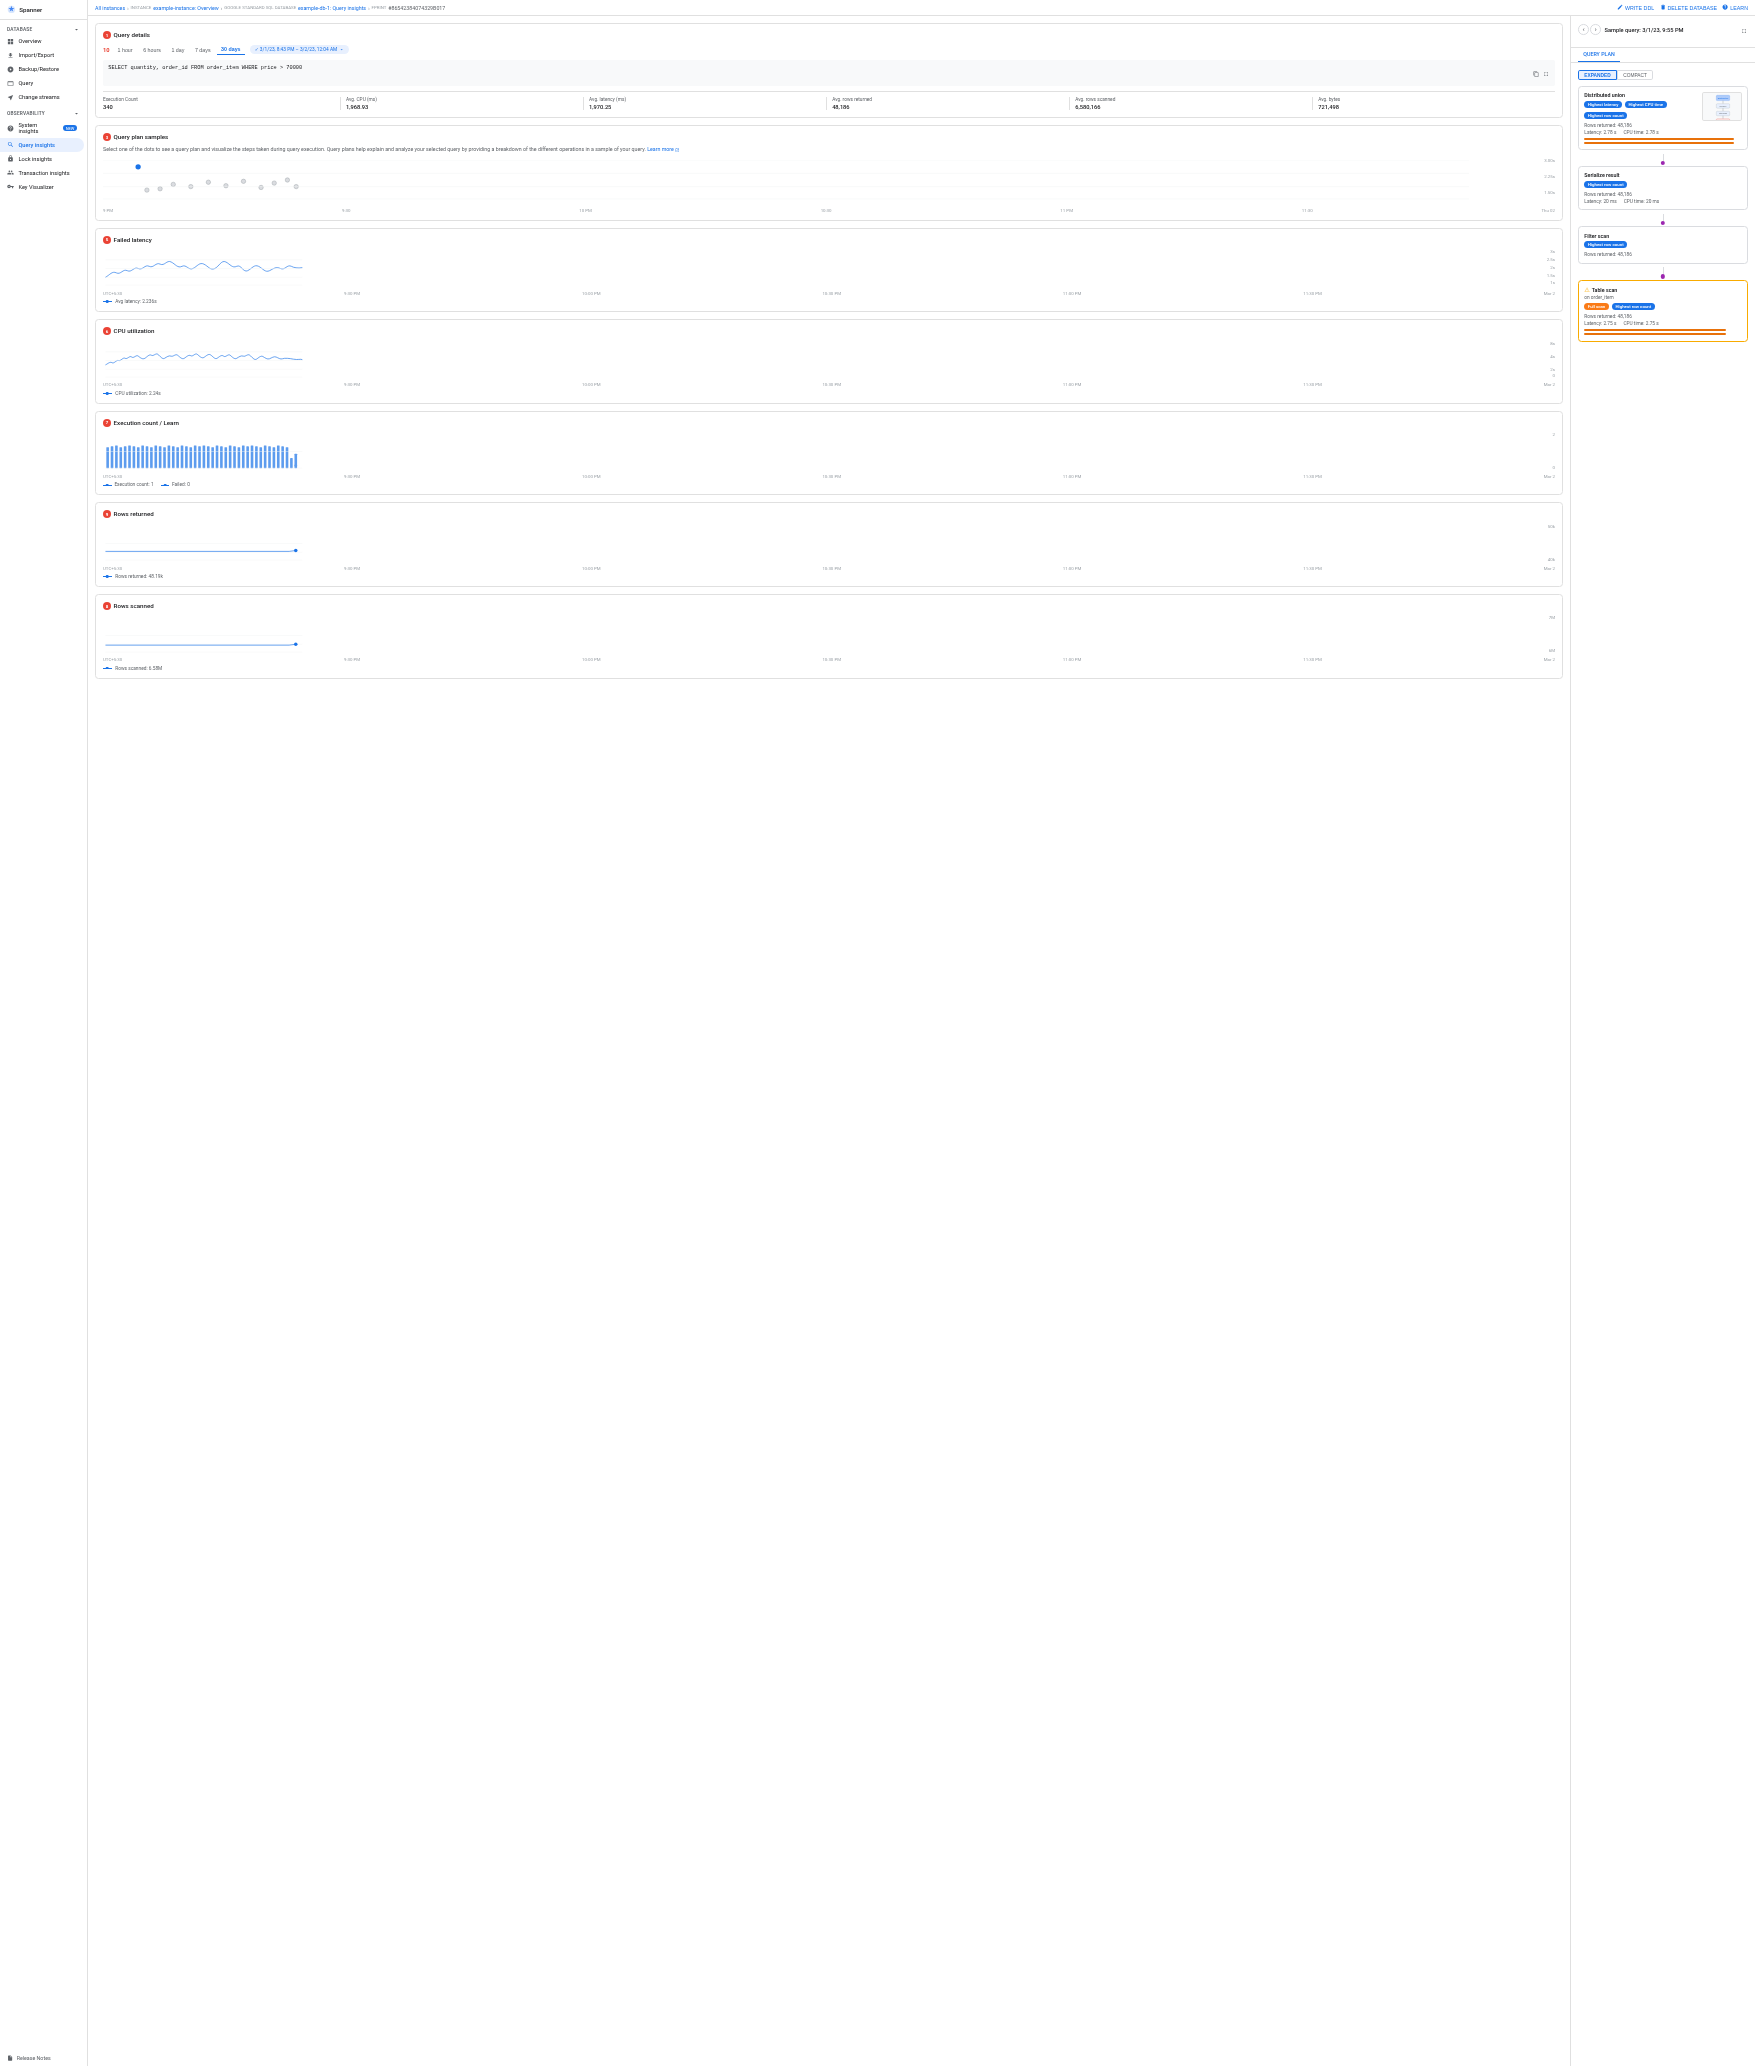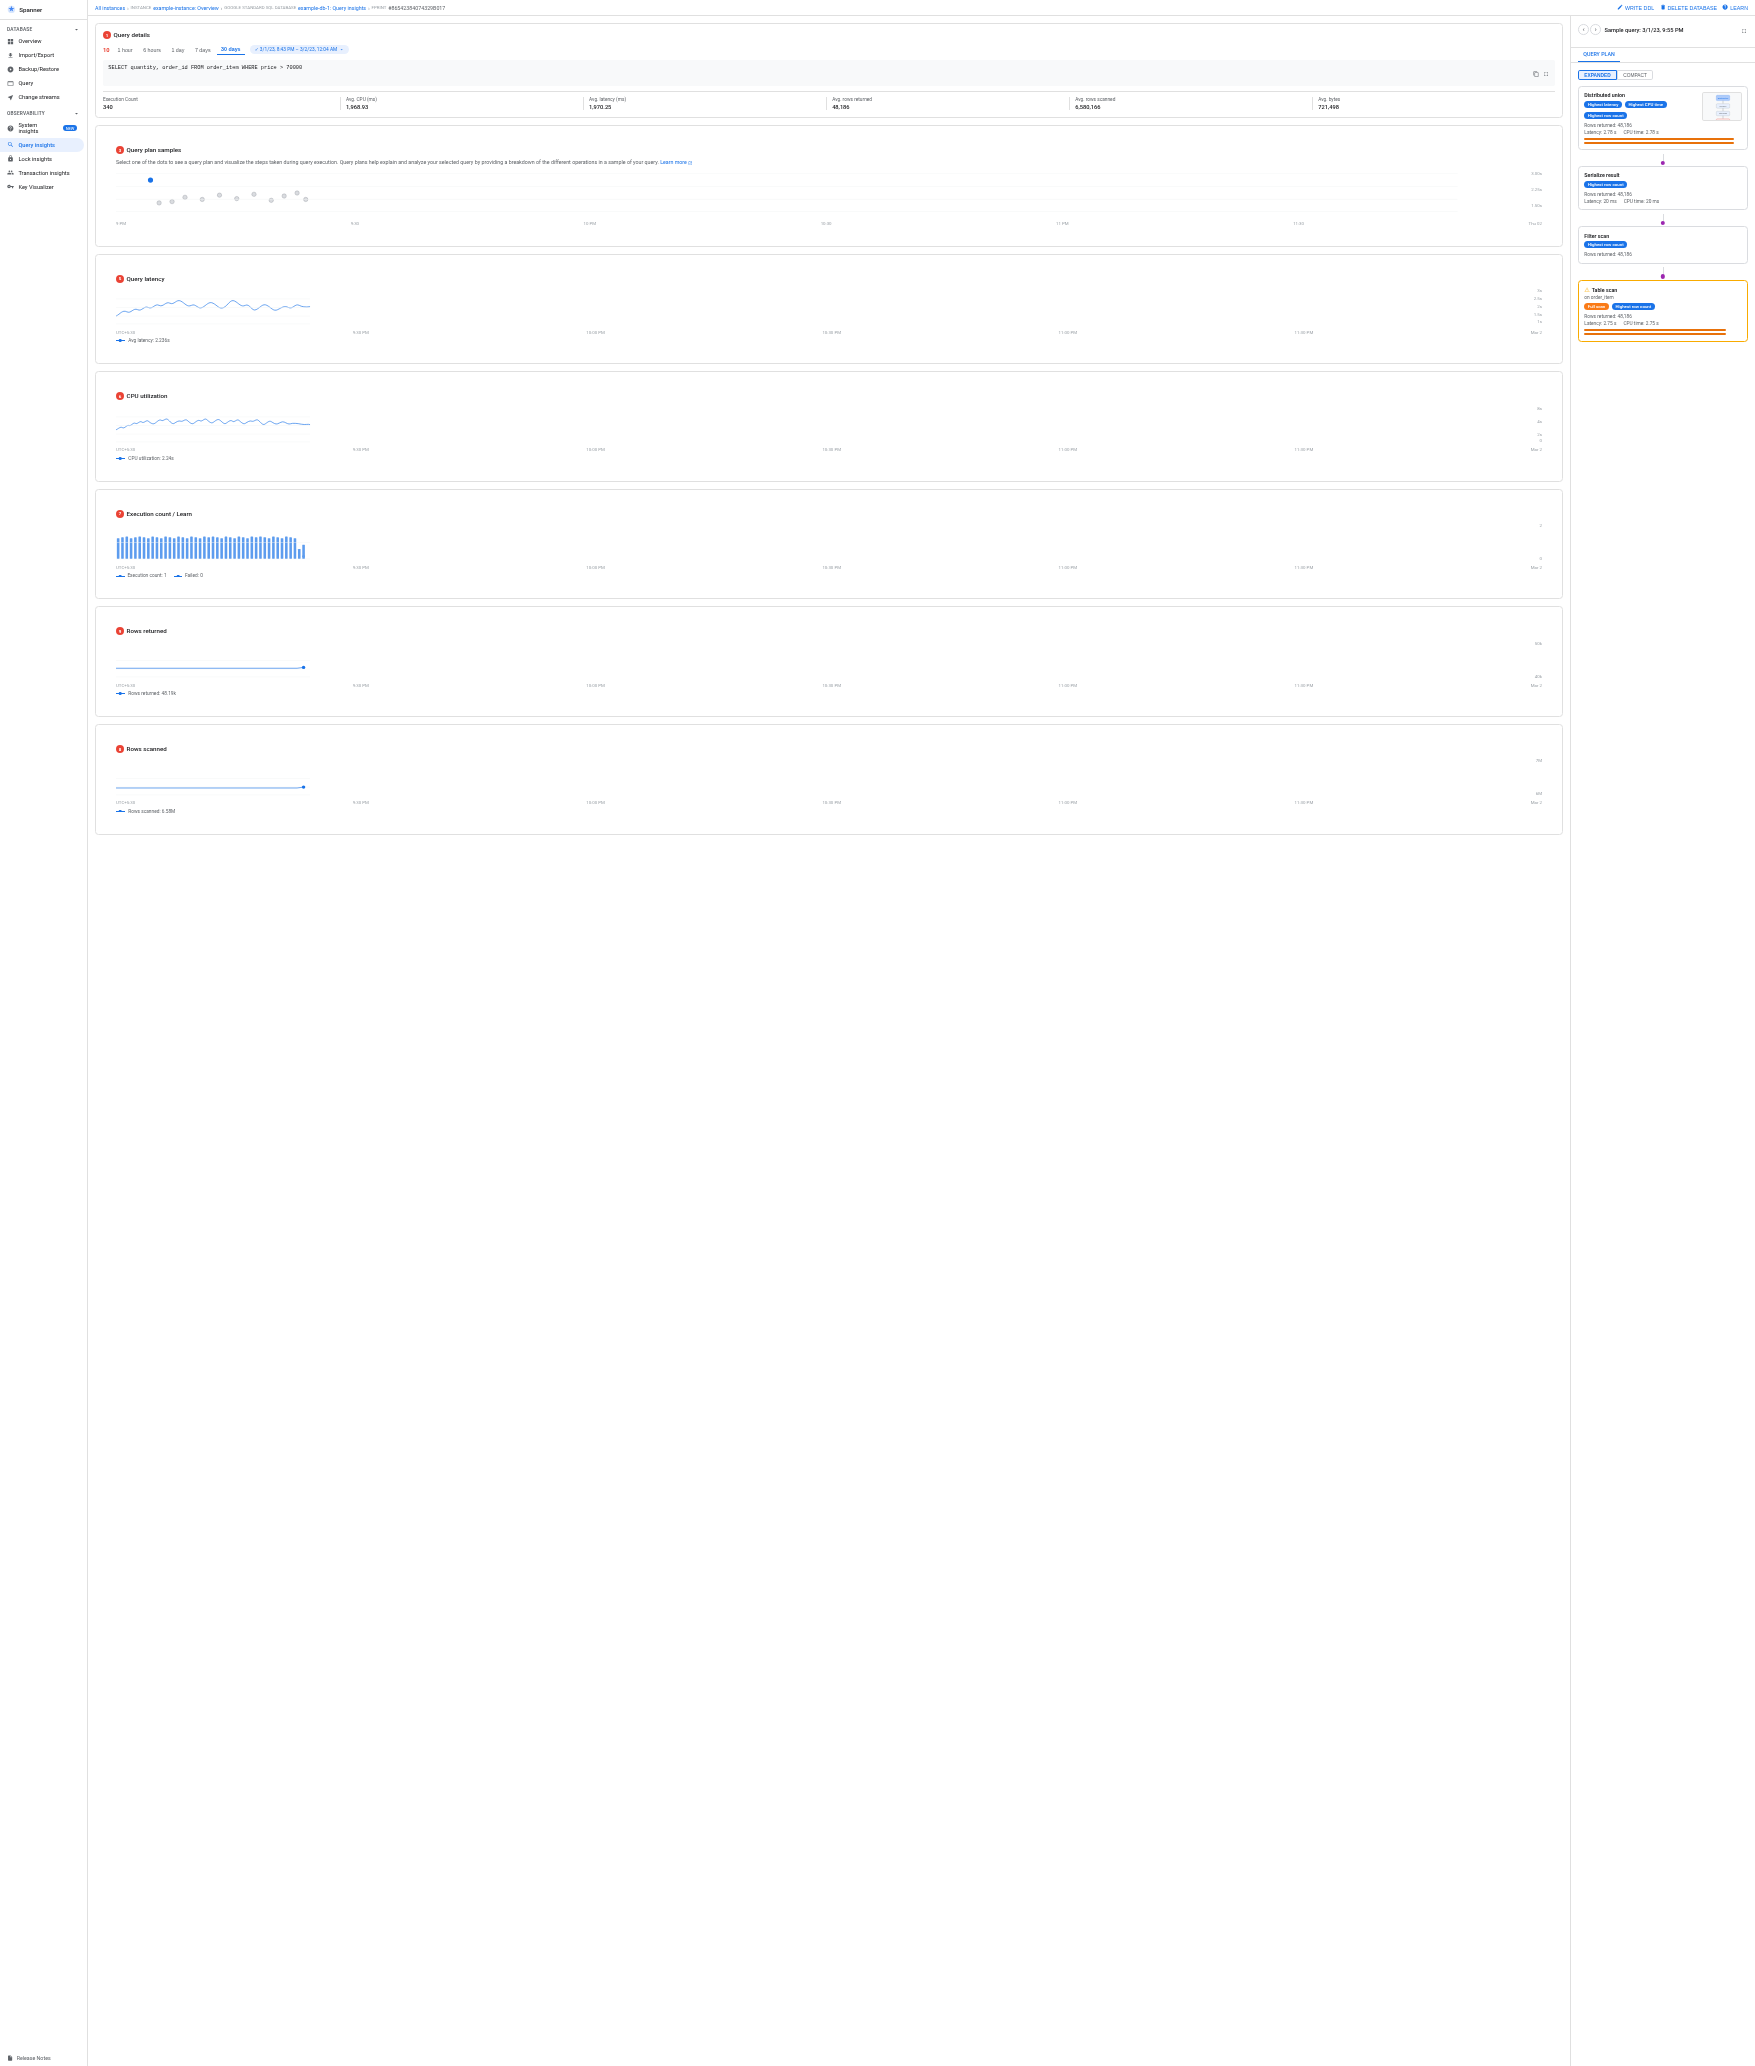--- a/index.html
+++ b/index.html
@@ -55,21 +55,21 @@
 
     
     .stats-row { display: flex; gap: 0; border-top: 0.4px solid #e0e0e0; padding-top: 5.3px; }
     .stat-item { flex: 1; padding: 0 5.3px; border-right: 0.4px solid #e0e0e0; }
     .stat-item:first-child { padding-left: 0; }
     .stat-item:last-child { border-right: none; }
     .stat-label { font-size: 4.8px; color: #5f6368; margin-bottom: 1.8px; }
     .stat-value { font-size: 5.7px; font-weight: 500; color: #202124; }
 
     
-    .chart-section { border: 0.4px solid #e0e0e0; border-radius: 3.5px; padding: 20px; margin-bottom: 7px; }
+    .chart-section { border: 0.4px solid #e0e0e0; border-radius: 3.5px; padding: 7px; margin-bottom: 7px; }
     .chart-axis { display: flex; justify-content: space-between; font-size: 4.4px; color: #9aa0a6; margin-top: 1.8px; }
     .chart-legend { display: flex; align-items: center; gap: 3.5px; font-size: 4.8px; color: #5f6368; margin-top: 3.5px; }
     .legend-dot { width: 8.8px; height: 0.9px; background: #1a73e8; display: inline-block; position: relative; }
     .legend-dot::before { content: ''; position: absolute; width: 2.6px; height: 2.6px; border-radius: 50%; background: #1a73e8; top: -0.9px; left: 50%; transform: translateX(-50%); }
 
     
     .right-panel-header { padding: 5.3px 7px; border-bottom: 0.4px solid #e0e0e0; }
     .sample-query-title { font-size: 5.7px; font-weight: 500; color: #202124; margin-bottom: 3.5px; display: flex; justify-content: space-between; align-items: center; }
     .query-plan-tab { display: flex; gap: 0; border-bottom: 0.4px solid #e0e0e0; padding: 0 7px; }
     .qp-tab { padding: 3.5px 5.3px; font-size: 5.3px; color: #5f6368; cursor: pointer; border-bottom: 0.9px solid transparent; }
@@ -351,21 +351,21 @@
           <span>10:30</span>
           <span>11 PM</span>
           <span>11:30</span>
           <span>Thu 02</span>
         </div>
       </div>
 
       <div class="chart-section">
         <div class="section-title">
           <span class="section-badge">5</span>
-          <span>Query latency</span>
+          <span>Failed latency</span>
         </div>
         <div style="position:relative;height:40px;">
           <div style="position:absolute;right:0;top:0;font-size:4.4px;color:#9aa0a6;">3s</div>
           <div style="position:absolute;right:0;top:20%;font-size:4.4px;color:#9aa0a6;">2.5s</div>
           <div style="position:absolute;right:0;top:40%;font-size:4.4px;color:#9aa0a6;">2s</div>
           <div style="position:absolute;right:0;top:60%;font-size:4.4px;color:#9aa0a6;">1.5s</div>
           <div style="position:absolute;right:0;bottom:4.4px;font-size:4.4px;color:#9aa0a6;">1s</div>
           <svg width="95%" height="35" style="position:absolute;left:0;top:2.2px;" viewBox="0 0 3141.64 80">
             <defs>
               <linearGradient id="waveGrad" x1="0" y1="0" x2="0" y2="1">

